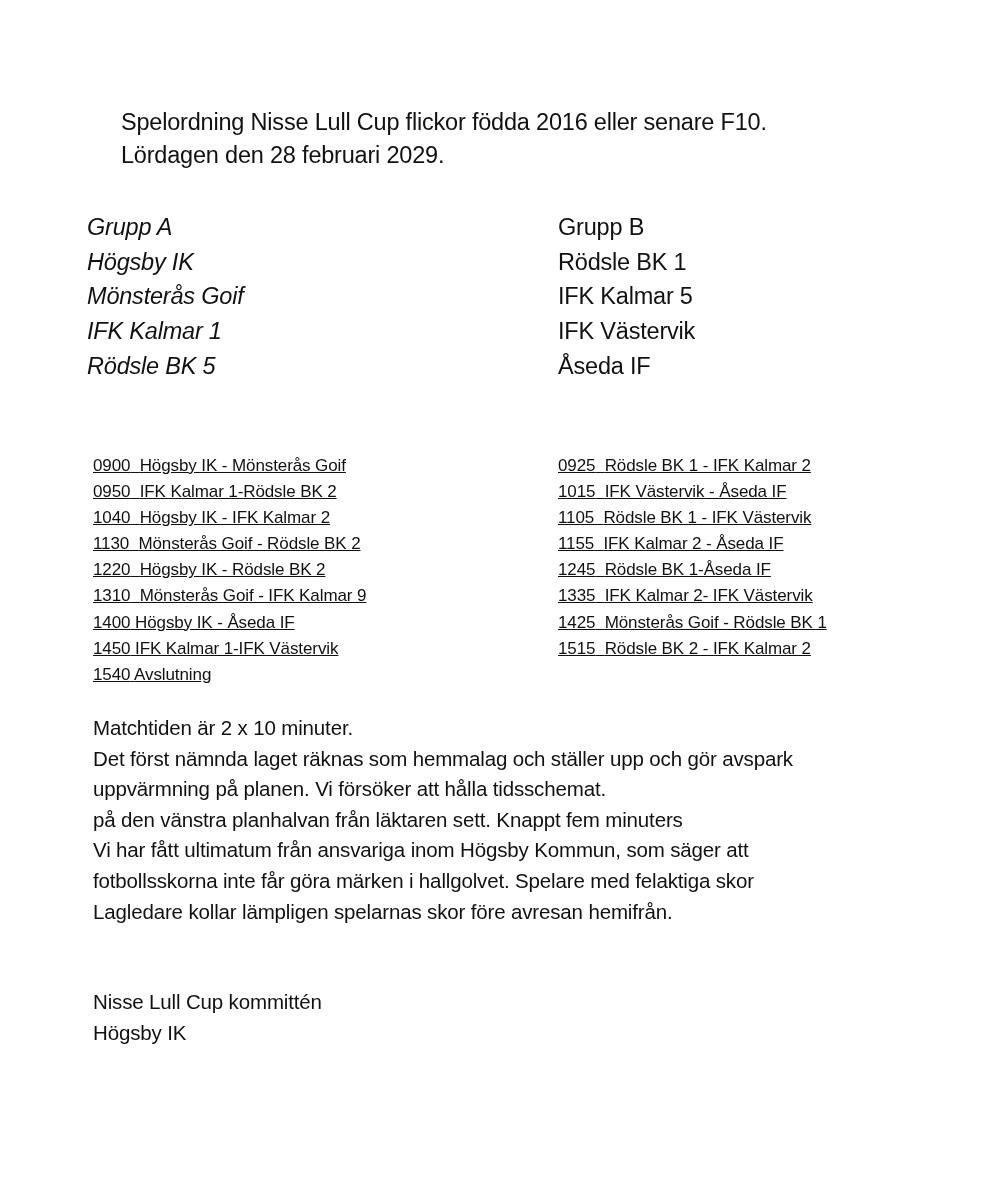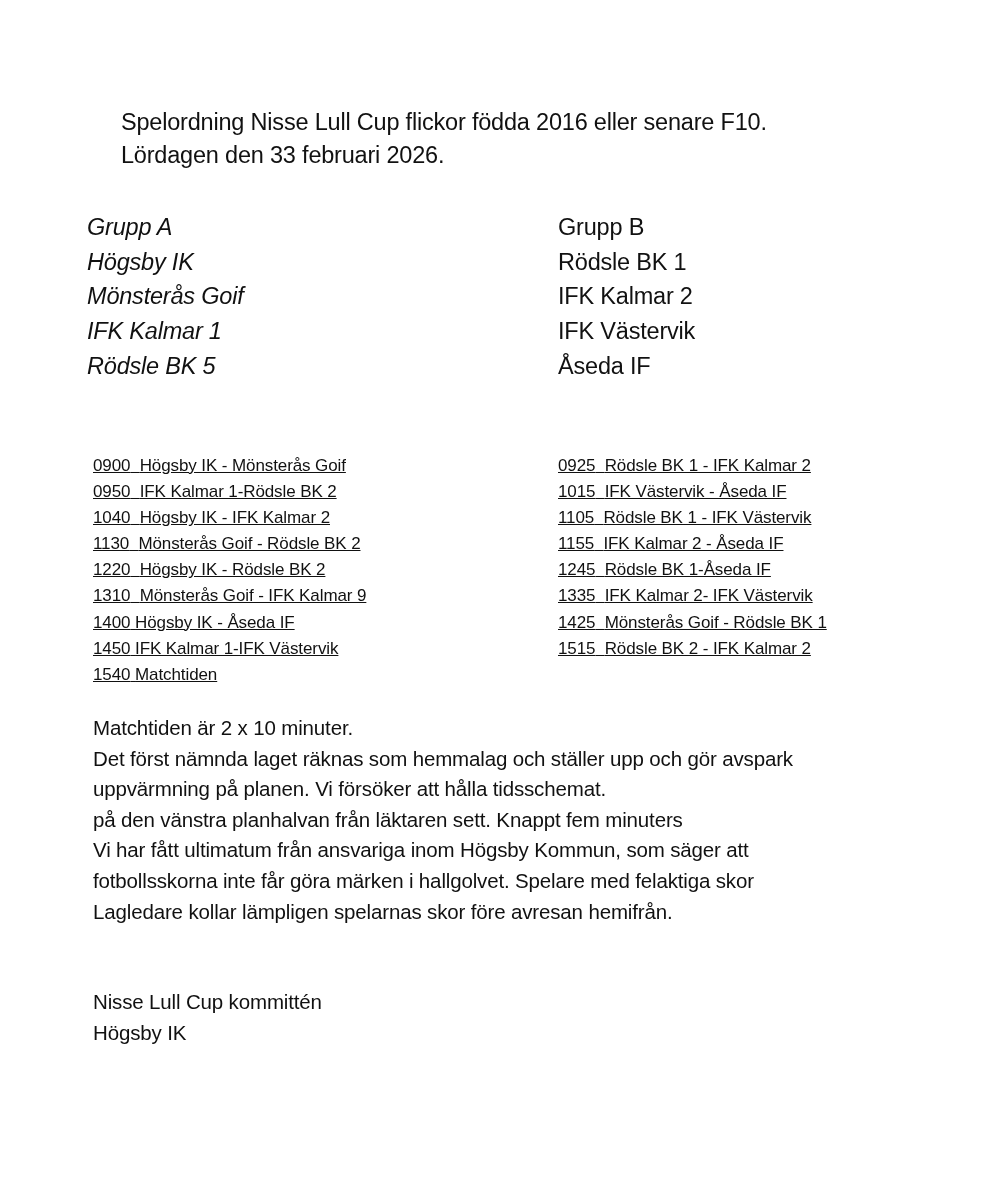--- a/index.html
+++ b/index.html
@@ -23,49 +23,49 @@
     .sign { position: absolute; left: 93px; top: 987px; font-size: 20.5px; line-height: 30.6px; letter-spacing: -0.15px; }
     .sign div { white-space: nowrap; }
   </style>
 </head>
 <body>
 
 <div class="page">
 
   <div class="title">
     <div>Spelordning Nisse Lull Cup flickor födda 2016 eller senare F10.</div>
-    <div>Lördagen den 33 februari 2026.</div>
+    <div>Lördagen den 28 februari 2029.</div>
   </div>
 
   <div class="groups group-a">
     <div>Grupp A</div>
     <div>Högsby IK</div>
     <div>Mönsterås Goif</div>
     <div>IFK Kalmar 1</div>
     <div>Rödsle BK 5</div>
   </div>
 
   <div class="groups group-b">
     <div>Grupp B</div>
     <div>Rödsle BK 1</div>
-    <div>IFK Kalmar 2</div>
+    <div>IFK Kalmar 5</div>
     <div>IFK Västervik</div>
     <div>Åseda IF</div>
   </div>
 
   <div class="sched sched-a" id="sched-left">
       <div><span>0900</span><span>  </span><span>Högsby IK - Mönsterås Goif</span></div>
       <div><span>0950</span><span>  </span><span>IFK Kalmar 1-Rödsle BK 2</span></div>
       <div><span>1040</span><span>  </span><span>Högsby IK - IFK Kalmar 2</span></div>
       <div><span>1130</span><span>  </span><span>Mönsterås Goif - Rödsle BK 2</span></div>
       <div><span>1220</span><span>  </span><span>Högsby IK - Rödsle BK 2</span></div>
       <div><span>1310</span><span>  </span><span>Mönsterås Goif - IFK Kalmar 9</span></div>
       <div><span>1400</span><span> </span><span>Högsby IK - Åseda IF</span></div>
       <div><span>1450</span><span> </span><span>IFK Kalmar 1-IFK Västervik</span></div>
-      <div><span>1540</span><span> </span><span>Matchtiden</span></div>
+      <div><span>1540</span><span> </span><span>Avslutning</span></div>
     </div>
   <div class="sched sched-b" id="sched-right">
       <div><span>0925</span><span>  </span><span>Rödsle BK 1 - IFK Kalmar 2</span></div>
       <div><span>1015</span><span>  </span><span>IFK Västervik - Åseda IF</span></div>
       <div><span>1105</span><span>  </span><span>Rödsle BK 1 - IFK Västervik</span></div>
       <div><span>1155</span><span>  </span><span>IFK Kalmar 2 - Åseda IF</span></div>
       <div><span>1245</span><span>  </span><span>Rödsle BK 1-Åseda IF</span></div>
       <div><span>1335</span><span>  </span><span>IFK Kalmar 2- IFK Västervik</span></div>
       <div><span>1425</span><span>  </span><span>Mönsterås Goif - Rödsle BK 1</span></div>
       <div><span>1515</span><span>  </span><span>Rödsle BK 2 - IFK Kalmar 2</span></div>

